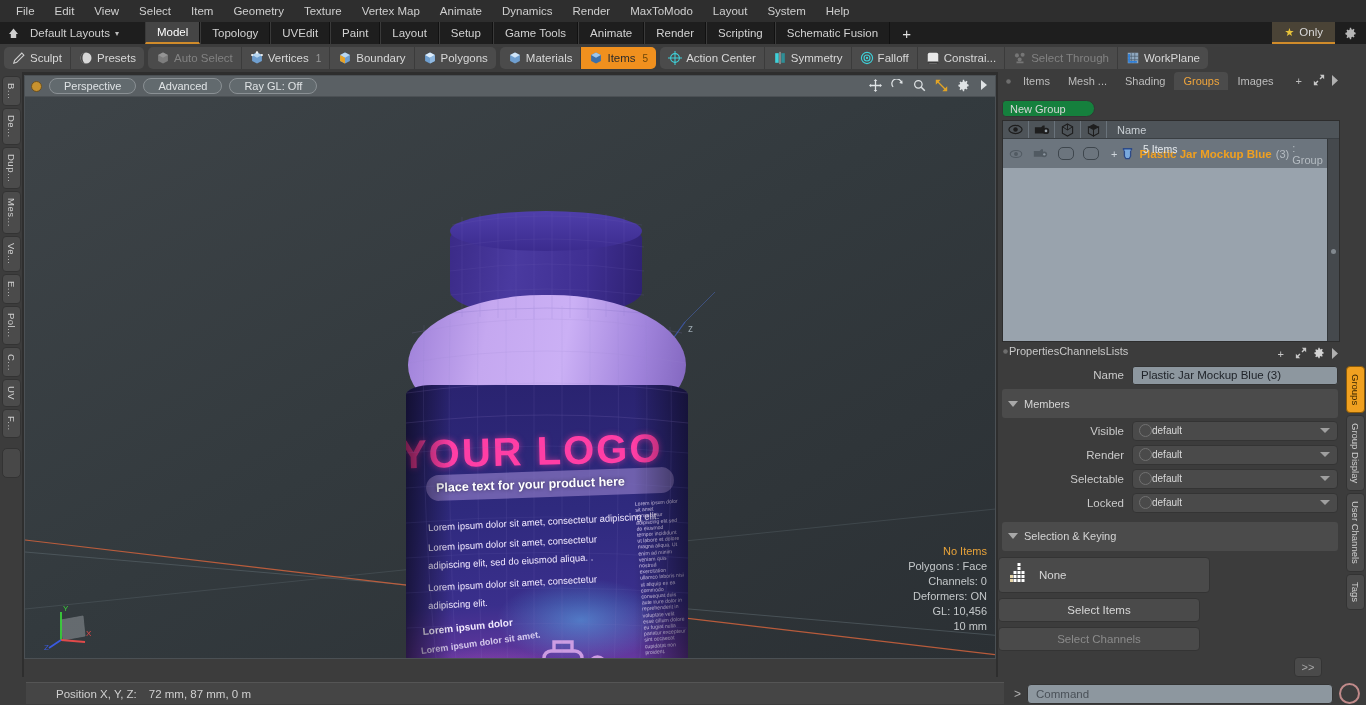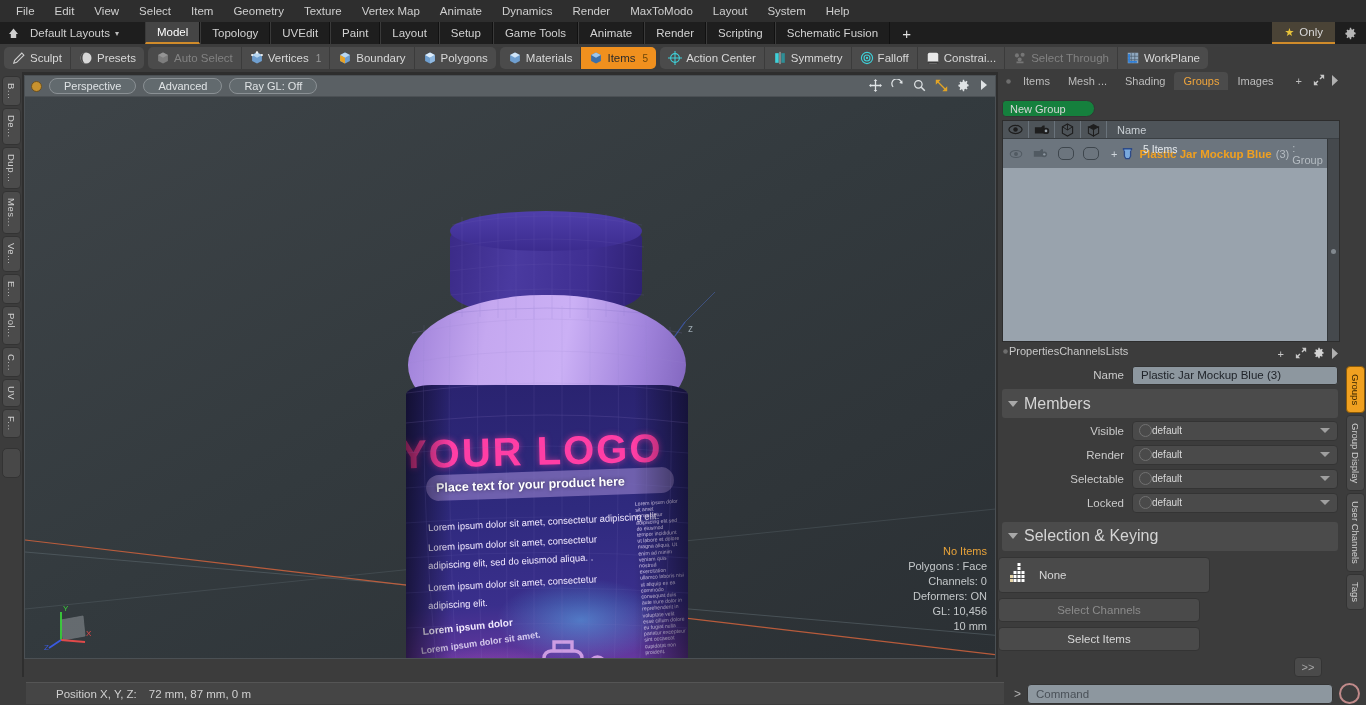--- a/index.html
+++ b/index.html
@@ -130,21 +130,21 @@
   .lscroll{width:11px;background:#45494d;border-left:1px solid #33373a;position:relative;}
   .lscroll .nub{position:absolute;left:3px;top:110px;width:5px;height:5px;border-radius:50%;background:#82898f;}
 
   
   .prophead{height:20px;background:#3c3c3c;display:flex;align-items:stretch;padding-left:4px;margin-top:3px;}
   .proprow{display:flex;align-items:center;height:22px;margin:2px 6px 0 4px;}
   .proplabel{width:122px;text-align:right;padding-right:8px;color:#cacaca;font-size:11.5px;}
   .textfield{flex:1;height:17px;background:#8d979f;border:1px solid #343434;border-radius:3px;
         display:flex;align-items:center;padding-left:8px;color:#20242a;font-size:11.5px;}
   .secthead{margin:4px 6px 0 4px;height:32px;background:#4b4b4b;border-radius:3px;display:flex;align-items:center;
-        padding-left:6px;color:#d4d4d4;font-size:16px;gap:6px;}
+        padding-left:6px;color:#d4d4d4;font-size:11px;gap:6px;}
   .tri{width:0;height:0;border-left:5px solid transparent;border-right:5px solid transparent;border-top:6px solid #a8a8a8;}
   .dropdown{flex:1;height:18px;background:#4a4a4a;border:1px solid #343434;border-radius:4px;display:flex;align-items:center;
         padding:0 6px;color:#d8d8d8;font-size:10px;position:relative;}
   .ddcircle{width:11px;height:11px;border-radius:50%;border:1px solid #717171;}
   .ddcar{position:absolute;right:7px;width:0;height:0;border-left:5px solid transparent;border-right:5px solid transparent;border-top:5px solid #9f9f9f;}
   .btnrow{display:flex;margin:5px 22px 0 0;}
   .wbtn{width:200px;height:22px;background:#4a4a4a;border:1px solid #343434;border-radius:4px;
         display:flex;align-items:center;justify-content:center;color:#d8d8d8;font-size:11.5px;}
   .wbtn.dim{color:#8b8b8b;}
   .nonebox{width:200px;height:34px;background:#4a4a4a;border:1px solid #343434;border-radius:4px;
@@ -735,24 +735,24 @@
                 <rect x="12.5" y="17" width="3" height="3"></rect>
               </g>
               <rect x="1" y="13" width="3" height="3" fill="#e6d5a8"></rect>
               <rect x="1" y="17" width="3" height="3" fill="#e6d5a8"></rect>
             </svg>
           </span>
           <span>None</span>
         </div>
       </div>
       <div class="btnrow">
+        <div class="wbtn">Select Items</div>
+      </div>
+      <div class="btnrow">
         <div class="wbtn dim">Select Channels</div>
-      </div>
-      <div class="btnrow">
-        <div class="wbtn">Select Items</div>
       </div>
       <div class="gobtn">&gt;&gt;</div>
     </div>
 
     <div class="vright">
       <div style="height:292px"></div>
       <div id="vright">
           <div class="rvtab active">Groups</div>
           <div class="rvtab">Group Display</div>
           <div class="rvtab">User Channels</div>

